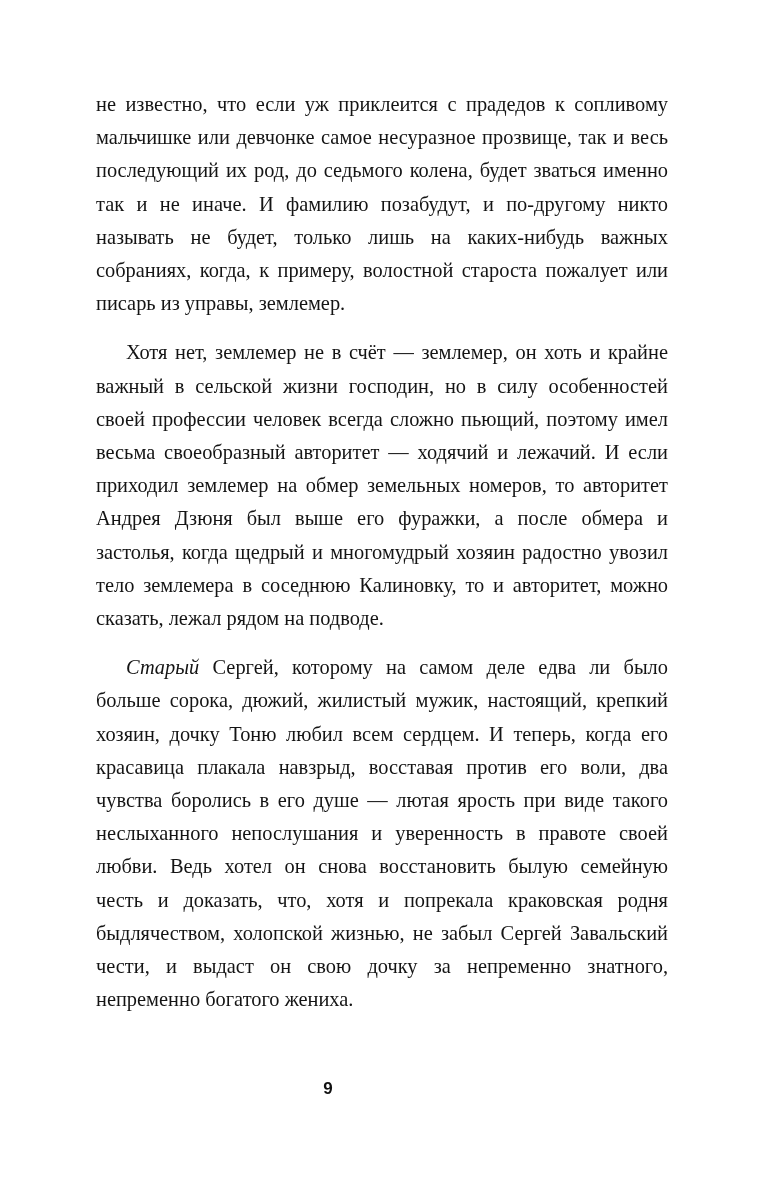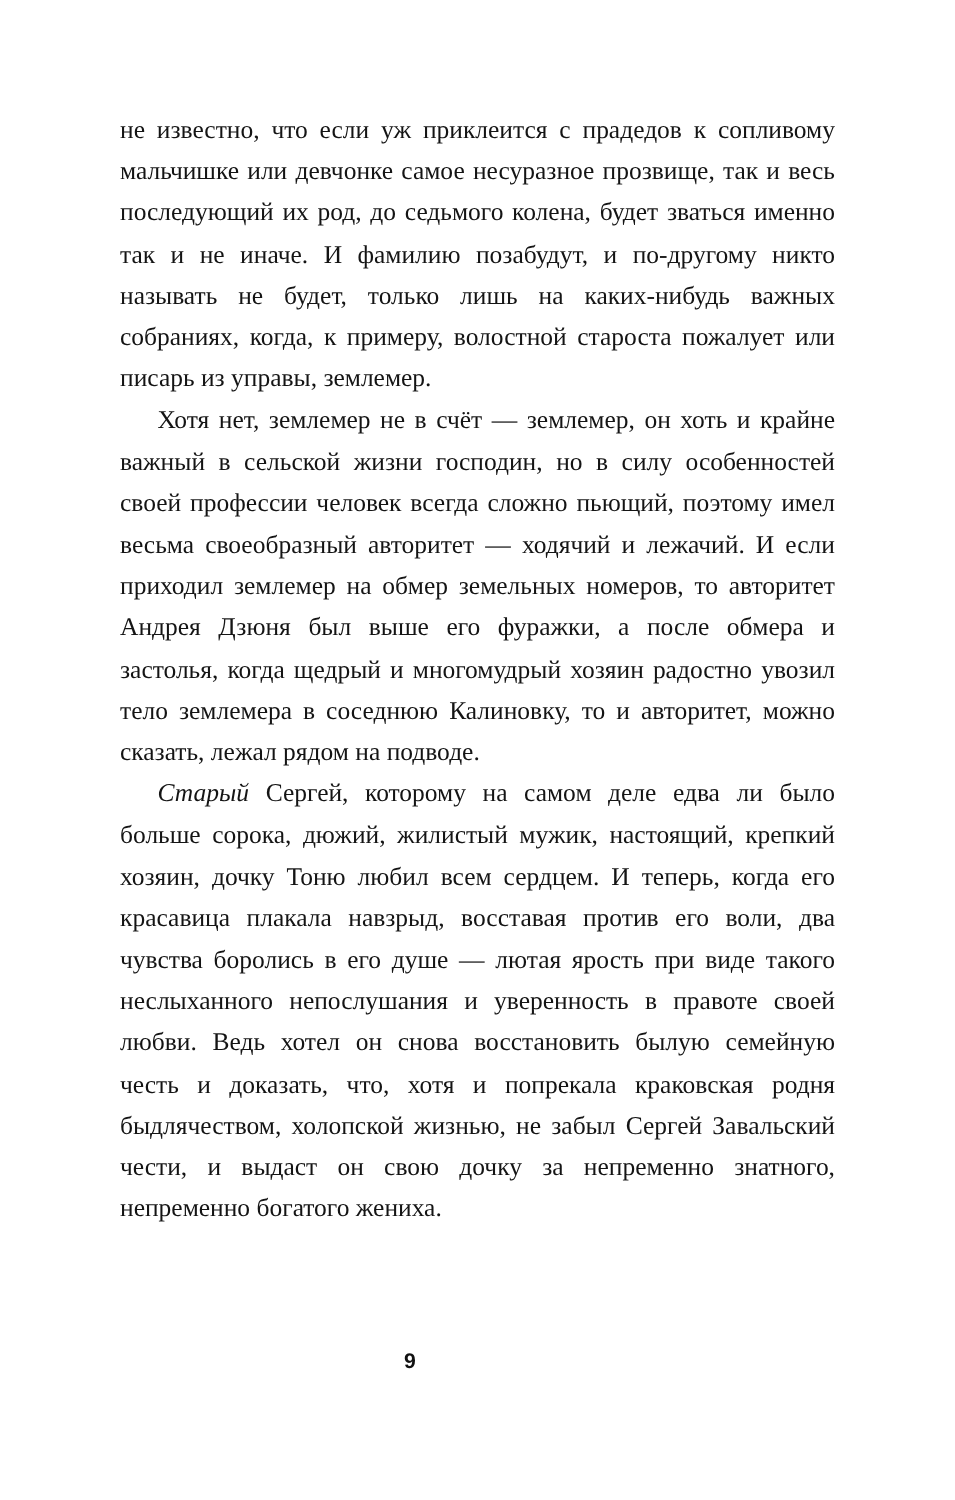--- a/index.html
+++ b/index.html
@@ -34,21 +34,21 @@
     color: #141414;
   }
   .para {
     margin: 0;
     text-indent: 0;
   }
   .para.indent {
     text-indent: 30px;
   }
   .para + .para {
-    margin-top: 0;
+    margin-top: 16px;
   }
   em.italic {
   }
   .folio {
     position: absolute;
     left: 0;
     right: 0;
     top: 1079px;
     text-align: center;
     font-family: "Liberation Sans", "DejaVu Sans", sans-serif;

